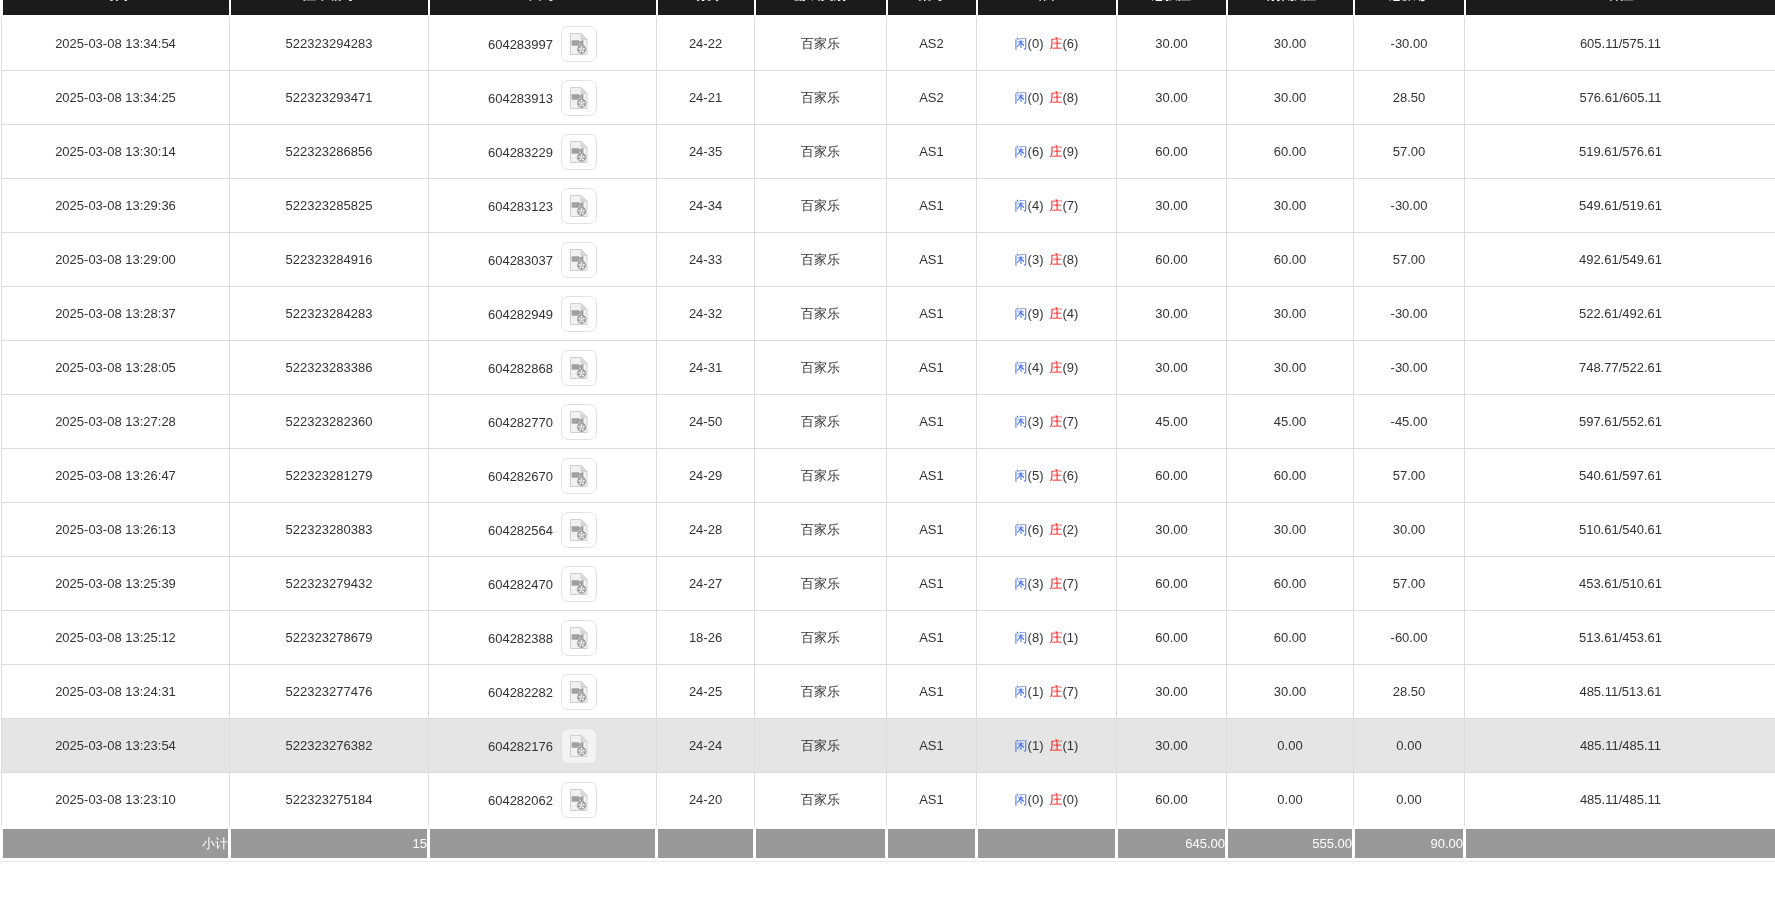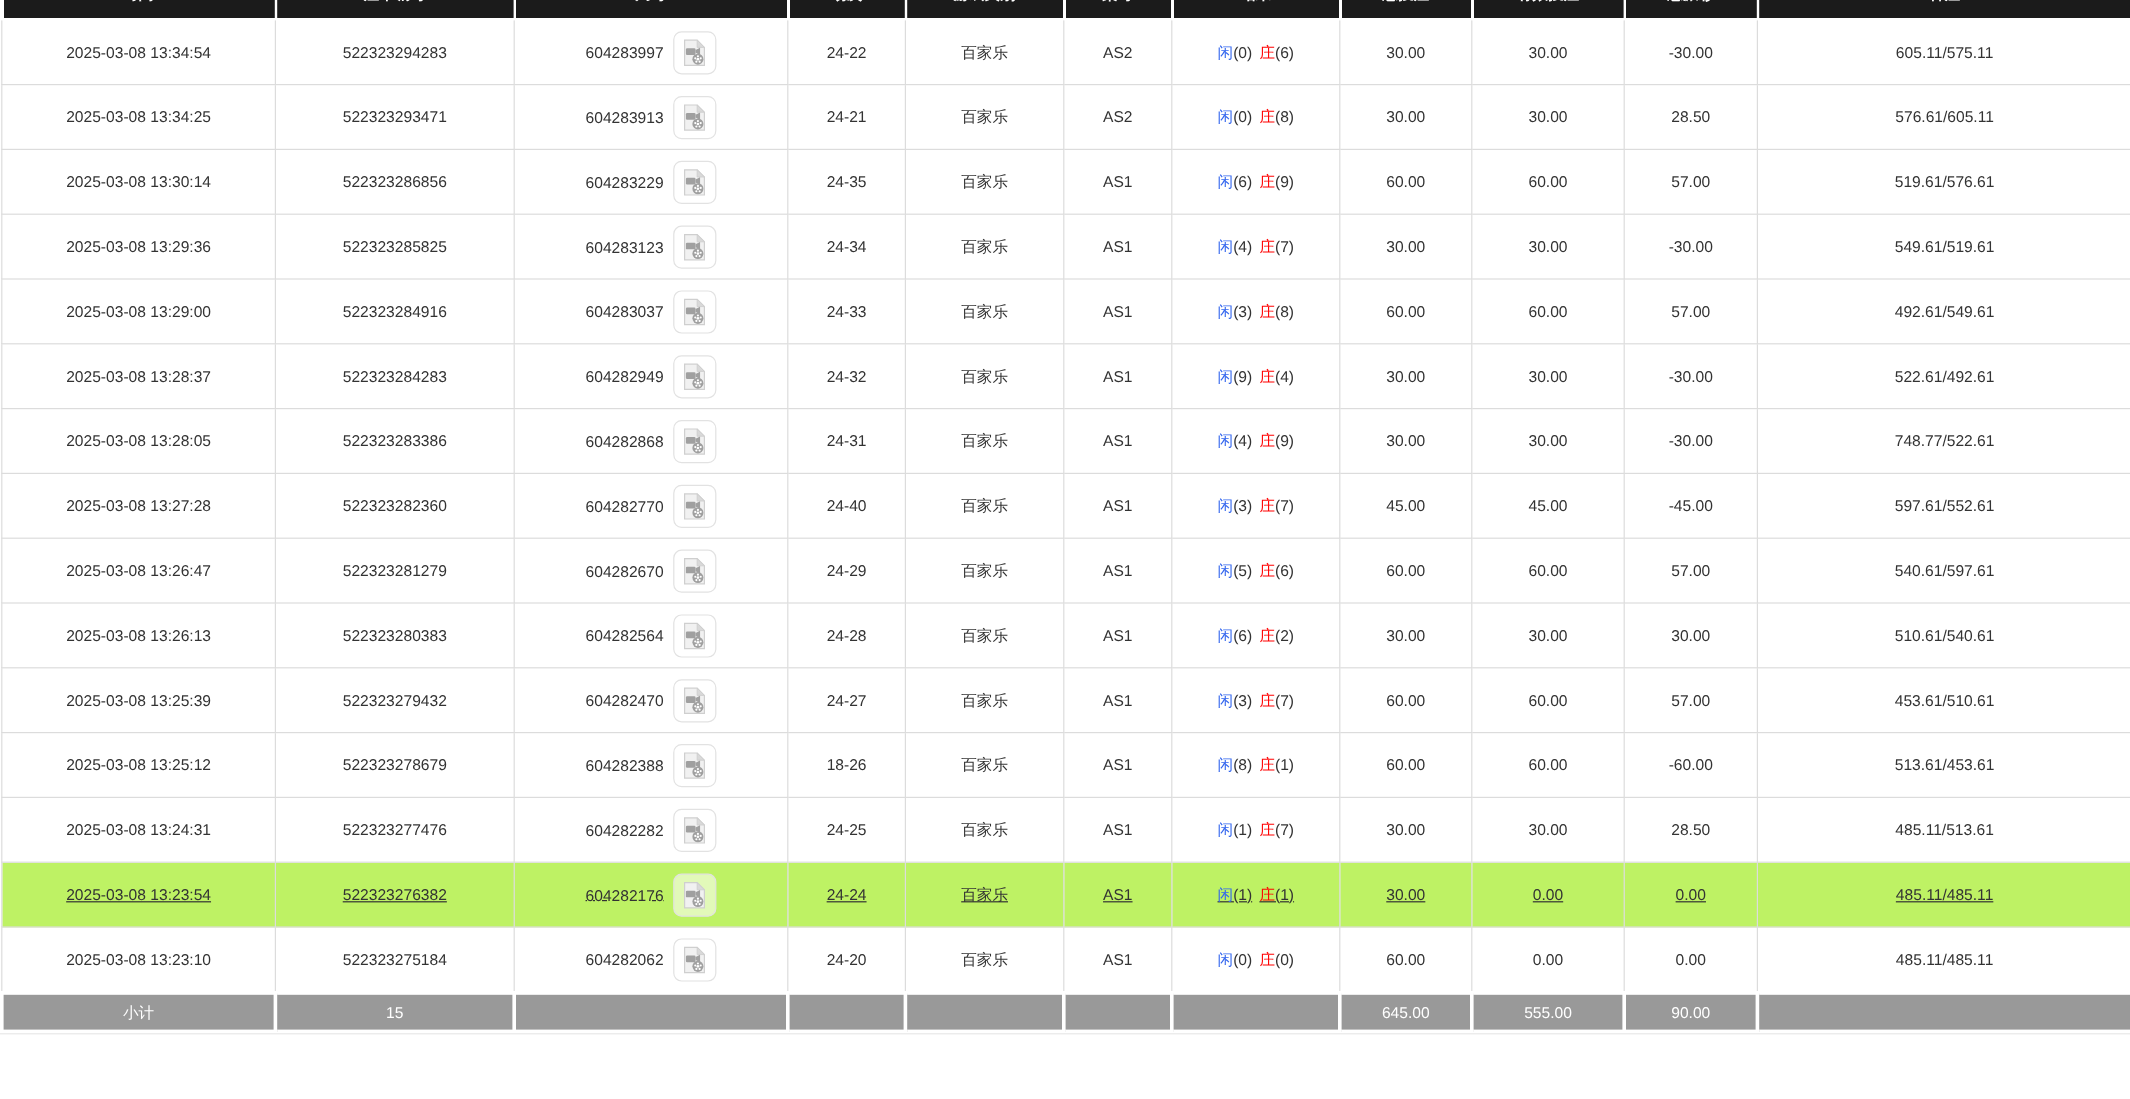--- a/index.html
+++ b/index.html
@@ -7,23 +7,23 @@
   .viewport{width:1775px;height:916px;overflow:hidden;background:#ffffff;}
   table.records{border-collapse:collapse;width:1775px;table-layout:fixed;margin-top:-27px;}
   table.records th{
     background:#1b1b1b;color:#ffffff;font-size:13px;font-weight:bold;
     height:40px;border:2px solid #ffffff;padding:0;text-align:center;white-space:nowrap;overflow:hidden;
   }
   table.records tbody td{
     font-size:13px;color:#333333;text-align:center;height:53px;
     border:1px solid #dcdcdc;padding:0 4px;background:#ffffff;white-space:nowrap;
   }
-  table.records tbody tr.highlight td{background:#bef264;text-decoration:underline;}
+  table.records tbody tr.highlight td{background:#e5e5e5;}
   table.records tfoot td{
-    background:#999999;color:#ffffff;font-size:13px;text-align:center;
+    background:#999999;color:#ffffff;font-size:13px;text-align:right;
     height:29px;border:3px solid #ffffff;padding:0;white-space:nowrap;
   }
   .blue{color:#3366ee;}
   .red{color:#ff0000;}
   .icon-btn{
     display:inline-block;box-sizing:border-box;width:36px;height:36px;
     background:rgba(255,255,255,0.55);border:1px solid #e2e2e2;border-radius:7px;
     vertical-align:middle;margin-left:8px;cursor:pointer;padding:5px 0 0 0;line-height:0;
   }
   .round-num{vertical-align:middle;}
@@ -248,21 +248,21 @@
                 <rect x="4.6" y="8.2" width="8" height="5.6" rx="1" fill="#a0a0a0"></rect>
                 <path d="M12.6 9.6l3.8-1.9v6.2l-3.8-1.9z" fill="#a0a0a0"></path>
                 <circle cx="14.6" cy="17.3" r="4.6" fill="#a0a0a0"></circle>
                 <circle cx="14.6" cy="17.3" r="1.1" fill="#ffffff"></circle>
                 <circle cx="14.6" cy="14.9" r="0.9" fill="#ffffff"></circle>
                 <circle cx="12.4" cy="16.6" r="0.9" fill="#ffffff"></circle>
                 <circle cx="13.3" cy="19.4" r="0.9" fill="#ffffff"></circle>
                 <circle cx="16" cy="19.4" r="0.9" fill="#ffffff"></circle>
                 <circle cx="16.9" cy="16.6" r="0.9" fill="#ffffff"></circle>
               </svg></span></td>
-          <td>24-40</td>
+          <td>24-50</td>
           <td>百家乐</td>
           <td>AS1</td>
           <td><span class="blue">闲</span><span>(3)</span><span class="result-gap"></span><span class="red">庄</span><span>(7)</span></td>
           <td class="blue">45.00</td>
           <td>45.00</td>
           <td class="red">-45.00</td>
           <td>597.61/552.61</td>
         </tr>
         <tr>
           <td>2025-03-08 13:26:47</td>

